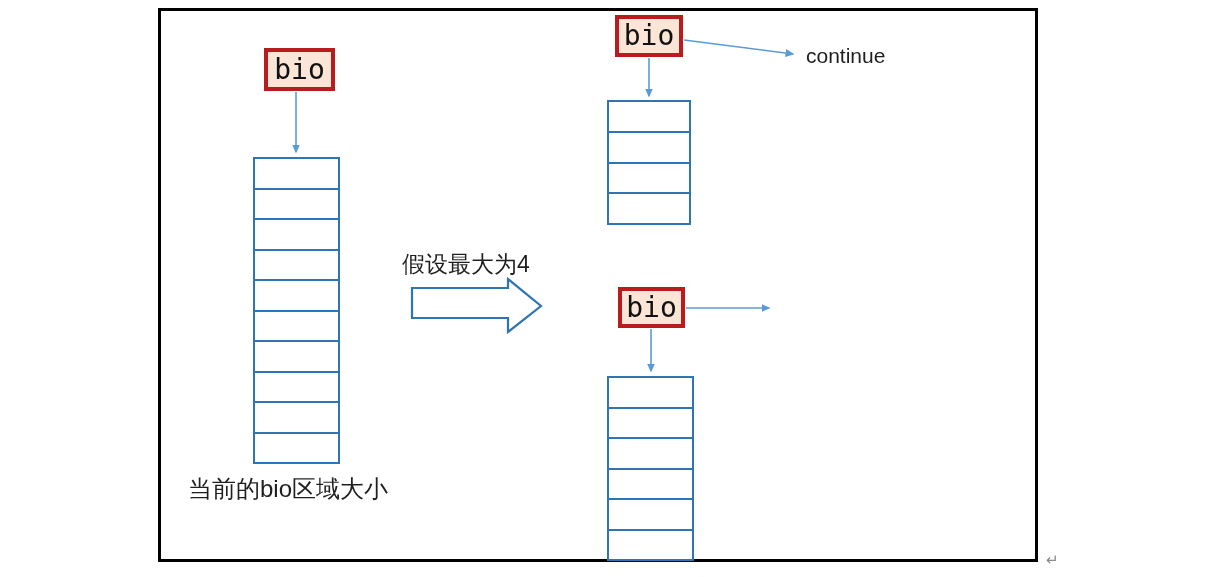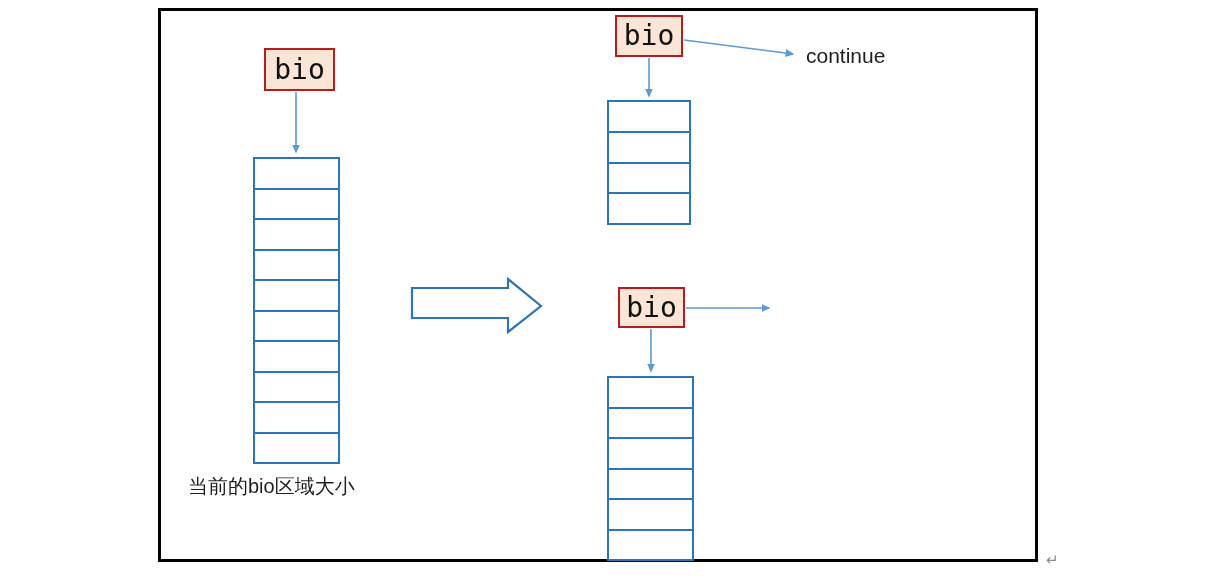--- a/index.html
+++ b/index.html
@@ -21,21 +21,21 @@
     top: 8px;
     width: 880px;
     height: 554px;
     border: 3px solid #000000;
     background: #ffffff;
     box-sizing: border-box;
   }
   .bio-box {
     position: absolute;
     background: #FBE5D6;
-    border: 2px solid #b91c1c;
+    border: 4px solid #b91c1c;
     box-sizing: border-box;
     display: flex;
     align-items: center;
     justify-content: center;
     font-family: "DejaVu Sans Mono", monospace;
     font-size: 28px;
     color: #111111;
     line-height: 1;
   }
   #bio-left   { left: 264px; top: 48px;  width: 71px; height: 43px; }
@@ -57,21 +57,21 @@
   .stack .cell:first-child { border-top: none; }
   #stack-left         { left: 253px; top: 157px; width: 87px; height: 307px; }
   #stack-top-right    { left: 607px; top: 100px; width: 84px; height: 125px; }
   #stack-bottom-right { left: 607px; top: 376px; width: 87px; height: 185px; }
 
   .label {
     position: absolute;
     color: #1f1f1f;
     white-space: nowrap;
   }
-  #caption-left    { left: 188px; top: 473px; font-size: 20px; }
+  #caption-left    { left: 188px; top: 473px; font-size: 24px; }
   #split-condition { left: 402px; top: 249px; font-size: 23px; }
   #label-continue  { left: 806px; top: 44px;  font-size: 21px; }
   #label-gmr       { left: 779px; top: 296px; font-size: 21px; }
   #split-text {
     left: 425px; top: 293px; font-size: 20px; color: #404040;
   }
   #return-mark {
     position: absolute;
     left: 1046px; top: 551px;
     font-size: 15px;
@@ -116,20 +116,21 @@
   <div class="stack" id="stack-bottom-right">
       <div class="cell"></div>
       <div class="cell"></div>
       <div class="cell"></div>
       <div class="cell"></div>
       <div class="cell"></div>
       <div class="cell"></div>
     </div>
 
   <div class="label" id="caption-left">当前的bio区域大小</div>
+  <div class="label" id="split-condition">假设最大为4</div>
   <div class="label" id="label-continue">continue</div>
   <div class="label" id="split-text">Split</div>
 
   <div id="return-mark">↵</div>
 
   <svg id="arrow-layer" viewBox="0 0 1221 577" xmlns="http://www.w3.org/2000/svg">
     <defs>
       <marker id="ah" markerWidth="9" markerHeight="8" refX="7.5" refY="4" orient="auto" markerUnits="userSpaceOnUse">
         <path d="M0,0 L9,4 L0,8 z" fill="#5B9BD5"></path>
       </marker>

